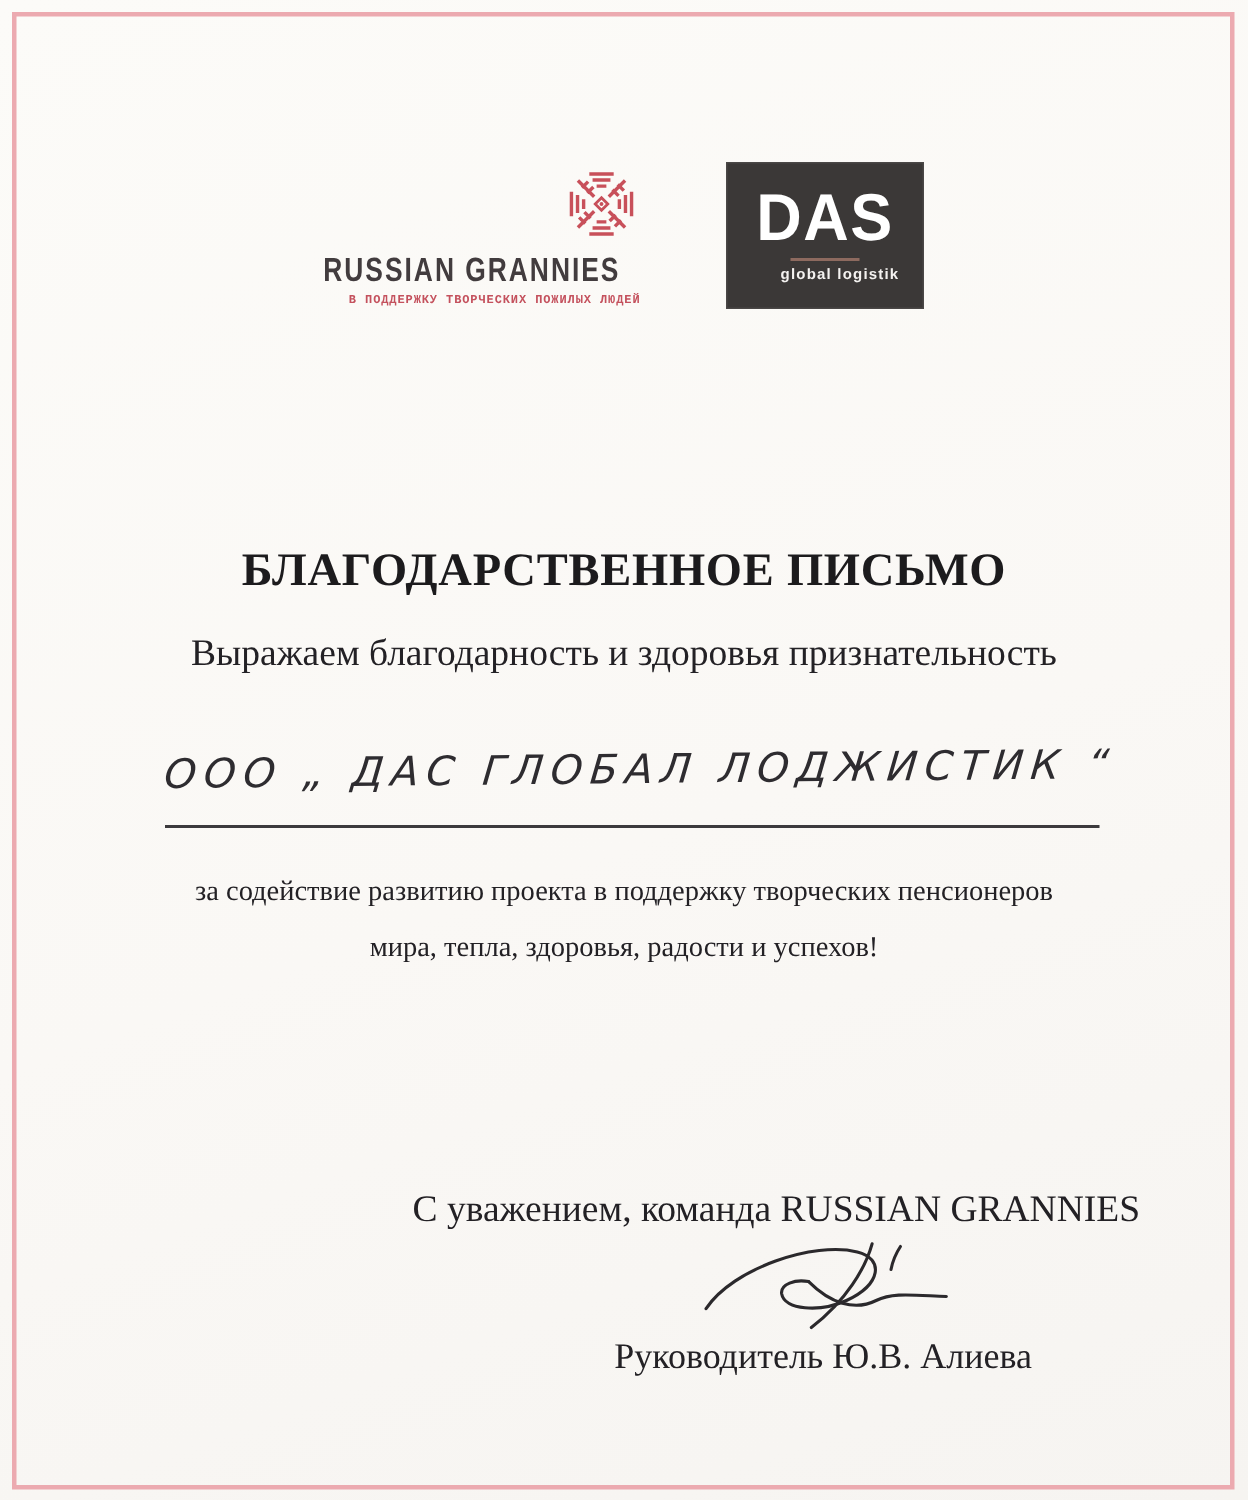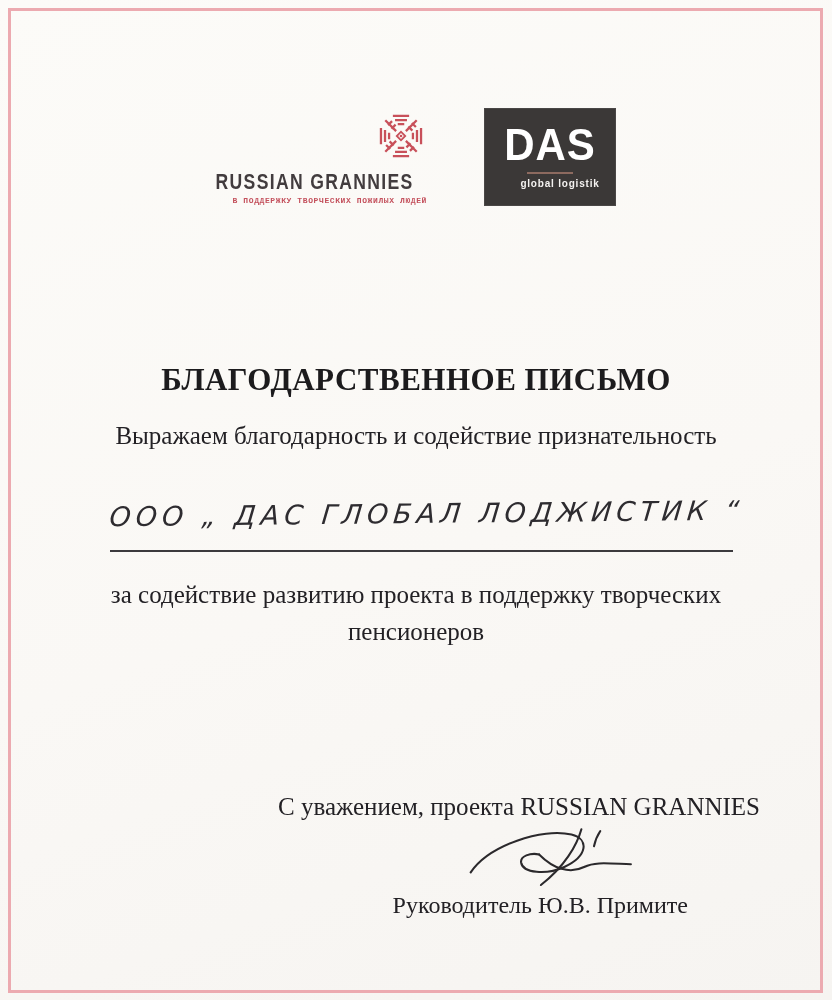--- a/index.html
+++ b/index.html
@@ -75,21 +75,21 @@
     text-align: center;
   }
   .recipient-text {
     font-family: "DejaVu Sans", sans-serif;
     font-style: italic; font-size: 27px; letter-spacing: 5px;
     color: #2e2c30; white-space: nowrap;
     display: inline-block; transform: skewX(-6deg) rotate(-0.6deg);
   }
   .doc-body {
     position: absolute; top: 576px; left: 46px; width: 740px;
-    text-align: center; font-size: 25px; line-height: 37px; color: #232125;
+    text-align: center; font-size: 19px; line-height: 37px; color: #232125;
   }
   .doc-closing {
     position: absolute; top: 793px; left: 0; right: 72px;
     text-align: right; font-size: 25px; color: #232125;
   }
   .signature { position: absolute; top: 822px; left: 462px; width: 210px; height: 72px; }
   .doc-signer {
     position: absolute; top: 892px; left: 0; right: 144px;
     text-align: right; font-size: 24px; color: #232125;
   }
@@ -126,35 +126,36 @@
 
     <div class="das-logo">
       <div class="das-wordmark">DAS</div>
       <div class="das-divider"></div>
       <div class="das-subtitle">global logistik</div>
     </div>
   </div>
 
   <div class="doc-title">БЛАГОДАРСТВЕННОЕ ПИСЬМО</div>
 
-  <div class="doc-intro">Выражаем благодарность и содействие признательность</div>
+  <div class="doc-intro">Выражаем благодарность и здоровья признательность</div>
 
   <div class="recipient-line">
     <span class="recipient-text">ООО „ ДАС ГЛОБАЛ ЛОДЖИСТИК “</span>
   </div>
 
   <div class="doc-body">
     <div>за содействие развитию проекта в поддержку творческих пенсионеров</div>
+    <div>мира, тепла, здоровья, радости и успехов!</div>
   </div>
 
-  <div class="doc-closing">С уважением, проекта RUSSIAN GRANNIES</div>
+  <div class="doc-closing">С уважением, команда RUSSIAN GRANNIES</div>
 
   <svg class="signature" viewBox="0 0 230 80" xmlns="http://www.w3.org/2000/svg" aria-hidden="true">
     <g stroke="#2b292c" stroke-width="2.3" fill="none" stroke-linecap="round">
       <path d="M8 56 C28 26, 88 6, 120 14 C140 19, 138 38, 112 50 C92 59, 66 57, 64 45 C63 38, 74 34, 84 36"></path>
       <path d="M131 8 C126 26, 112 50, 86 70"></path>
       <path d="M84 36 C100 52, 118 58, 134 50 C146 44, 160 46, 186 47"></path>
       <path d="M152 10 C148 16, 146 22, 145 27"></path>
     </g>
   </svg>
 
-  <div class="doc-signer">Руководитель Ю.В. Примите</div>
+  <div class="doc-signer">Руководитель Ю.В. Алиева</div>
 </div>
 
 </body></html>

